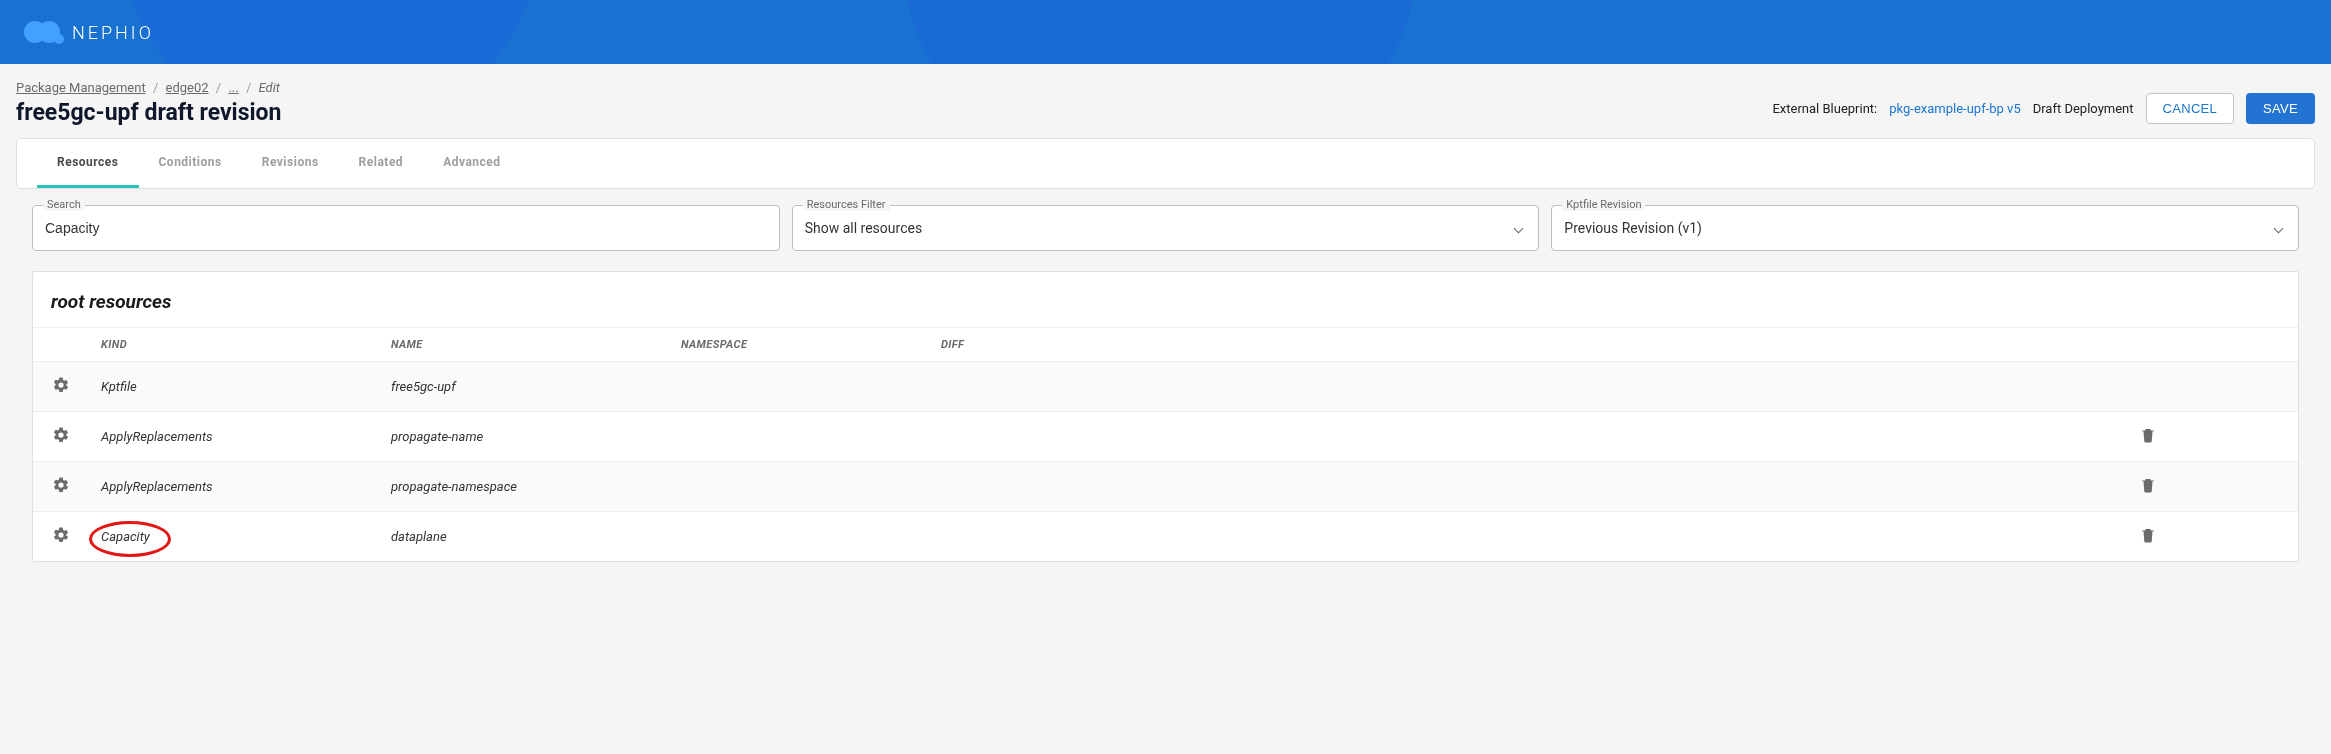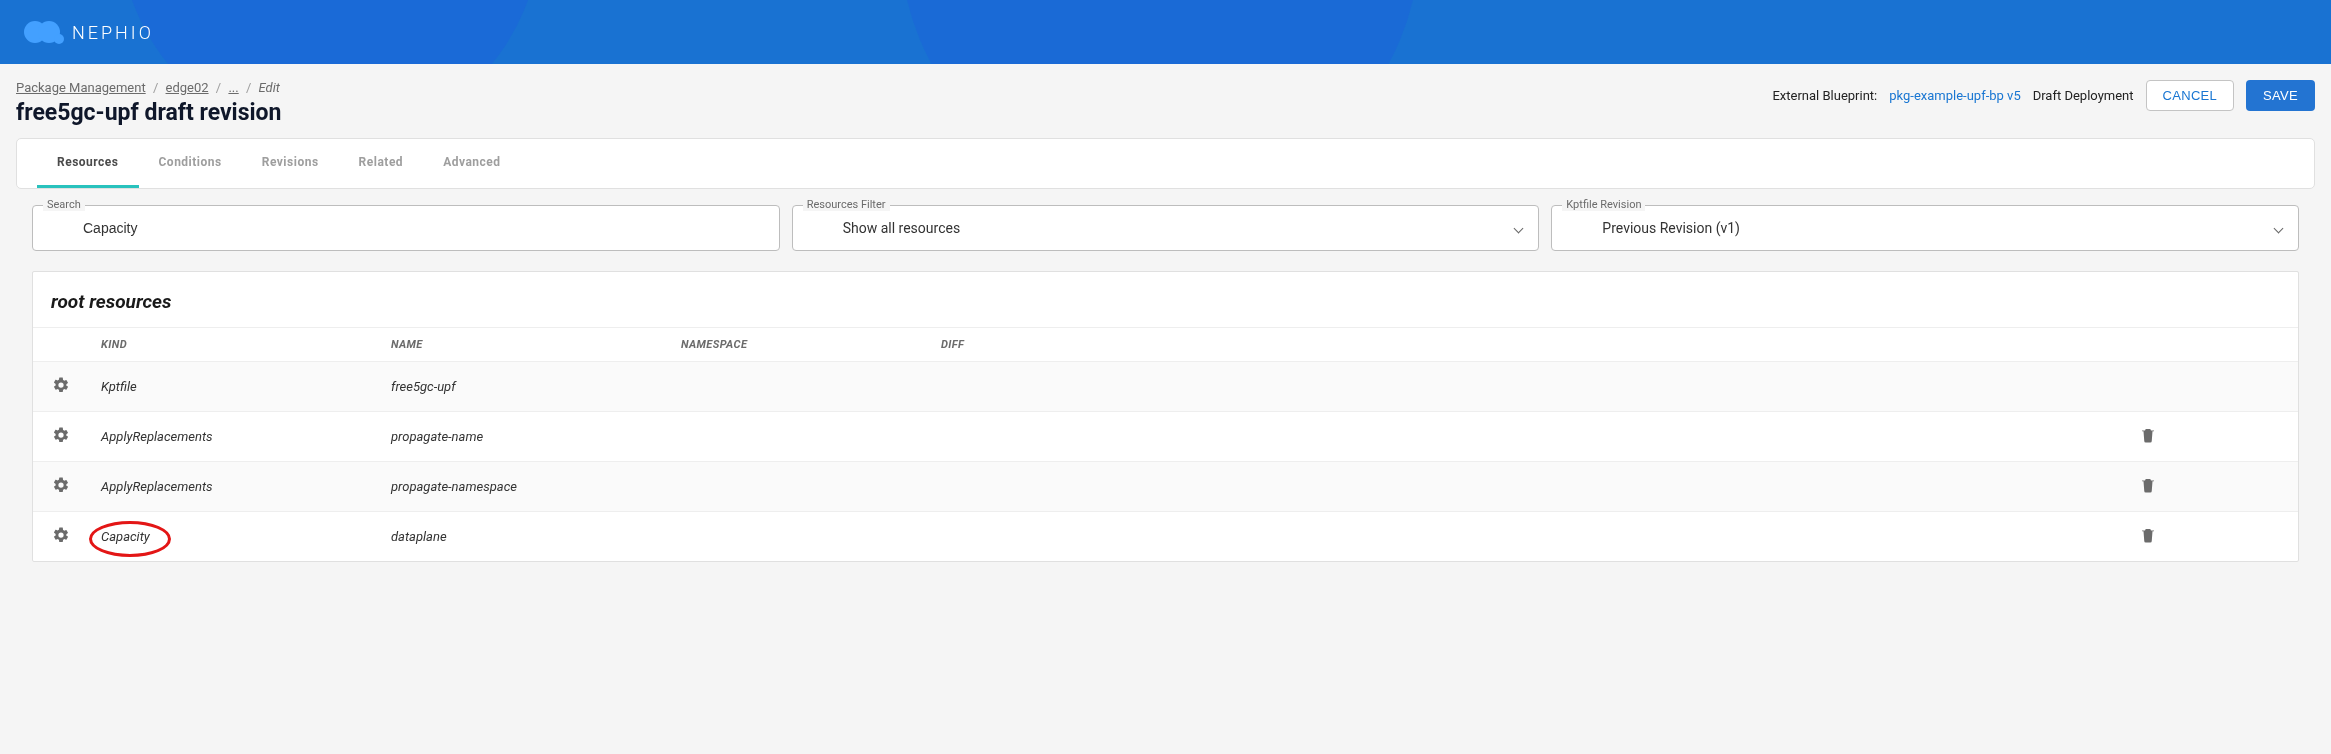--- a/index.html
+++ b/index.html
@@ -8,38 +8,38 @@
 .header-bar::before, .header-bar::after { content:""; position:absolute; border-radius:50%; background: rgba(255,255,255,0.06); }
 .header-bar::before { width: 420px; height: 420px; top:-280px; left:120px; background: #1b66d8; opacity:0.7;}
 .header-bar::after { width: 520px; height: 520px; top:-320px; left:900px; background: #1b66d8; opacity:0.6;}
 .logo-wrap { display:flex; align-items:center; gap:10px; z-index:1; }
 .logo-glyph { width:38px; height:24px; position:relative; }
 .logo-glyph span { position:absolute; border-radius:50%; background:#43a0ff; }
 .logo-glyph .b1 { width:22px; height:22px; left:0; top:1px; }
 .logo-glyph .b2 { width:22px; height:22px; left:14px; top:1px; }
 .logo-glyph .b3 { width:10px; height:10px; left:30px; top:14px; }
 .logo-text { color:#fff; font-weight:300; letter-spacing:3px; font-size:18px; }
-.page-head { padding: 16px 16px 0 16px; display:flex; justify-content:space-between; align-items:flex-start; }
+.page-head { padding: 16px 16px 0 16px; display:flex; justify-content:space-between; align-items:flex-end; }
 .breadcrumb { font-size:13px; color:#6b6b6b; margin-bottom:4px; }
 .breadcrumb a { color:#6b6b6b; text-decoration:underline; cursor:pointer; }
 .breadcrumb .sep { margin:0 4px; color:#9e9e9e; }
 .breadcrumb .current { font-style:italic; color:#6b6b6b; }
 .page-title { font-size:23px; font-weight:700; color:#0f172a; }
 .head-right { display:flex; align-items:center; gap:12px; font-size:13px; padding-bottom:2px;}
 .head-right .ext-label { color:#222; }
 .head-right .ext-link { color:#1976d2; }
 .head-right .draft-chip { color:#222; }
 .btn { border-radius:4px; padding:7px 16px; font-size:13px; font-weight:500; letter-spacing:0.3px; cursor:pointer; border:1px solid transparent; }
 .btn-outline { background:#fff; border:1px solid #c4c4c4; color:#1976d2; }
 .btn-primary { background:#2374d2; color:#fff; }
 .tabs-bar { background:#fff; border:1px solid #e0e0e0; border-radius:5px; margin:12px 16px 0 16px; display:flex; padding:0 20px; }
 .tab { padding:16px 20px; font-size:12px; font-weight:700; letter-spacing:0.5px; color:#9e9e9e; cursor:pointer; border-bottom:3px solid transparent; text-transform:none; }
 .tab.active { color:#4a4a4a; border-bottom-color:#29c2bd; }
 .filters { display:flex; gap:12px; padding:16px 16px 0 16px; margin:0 16px; }
-.field-wrap { position:relative; flex:1; border:1px solid #bdbdbd; border-radius:4px; background:#fff;padding-left:38px; }
+.field-wrap { position:relative; flex:1; border:1px solid #bdbdbd; border-radius:4px; background:#fff; }
 .field-wrap.grow2 { flex:1; }
 .field-label { position:absolute; top:-8px; left:10px; background:#f5f5f5; padding:0 4px; font-size:11px; color:#6b6b6b; }
 .field-input { width:100%; border:none; outline:none; padding:14px 12px; font-size:14px; background:transparent; color:#333; }
 .field-select { display:flex; align-items:center; justify-content:space-between; padding:14px 12px; cursor:pointer; color:#333;}
 .chev { border:solid #666; border-width:0 1px 1px 0; display:inline-block; padding:3px; transform:rotate(45deg); margin-right:4px;}
 .content-card { background:#fff; border:1px solid #e0e0e0; border-radius:2px; margin:20px 32px 0 32px; padding:18px 0 0 0;font-style:italic;}
 .section-title { font-size:19px; font-weight:700; padding:0 18px 14px 18px; color:#1a1a1a;}
 .table { width:100%; border-collapse:collapse; }
 .table th { text-align:left; padding:10px 12px; font-size:11px; font-weight:700; color:#6b6b6b; letter-spacing:0.4px; border-top:1px solid #eee;}
 .table td { padding:14px 12px; font-size:13px; color:#333; border-top:1px solid #eee;}

